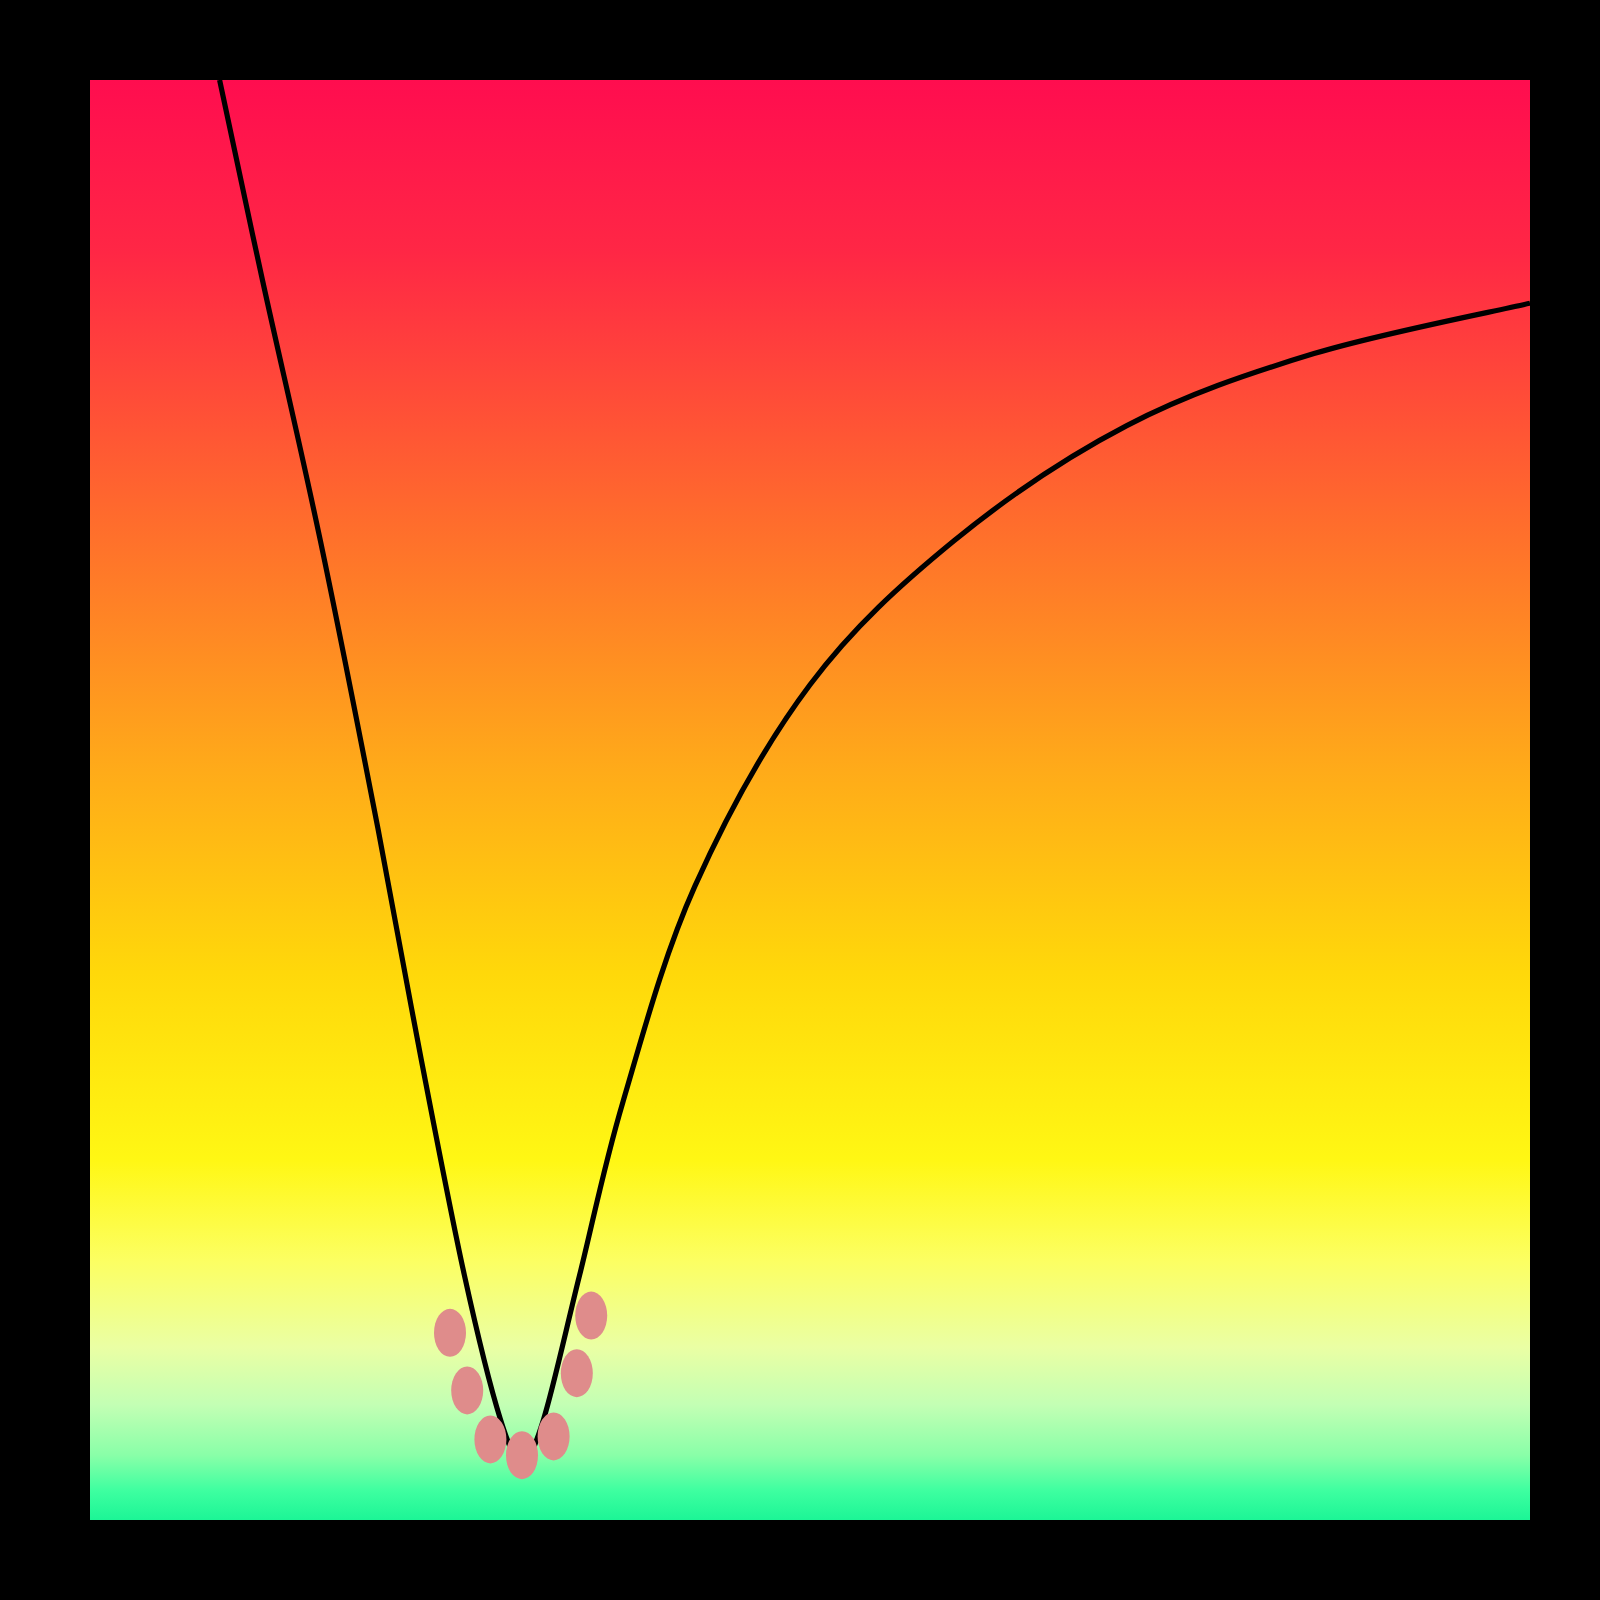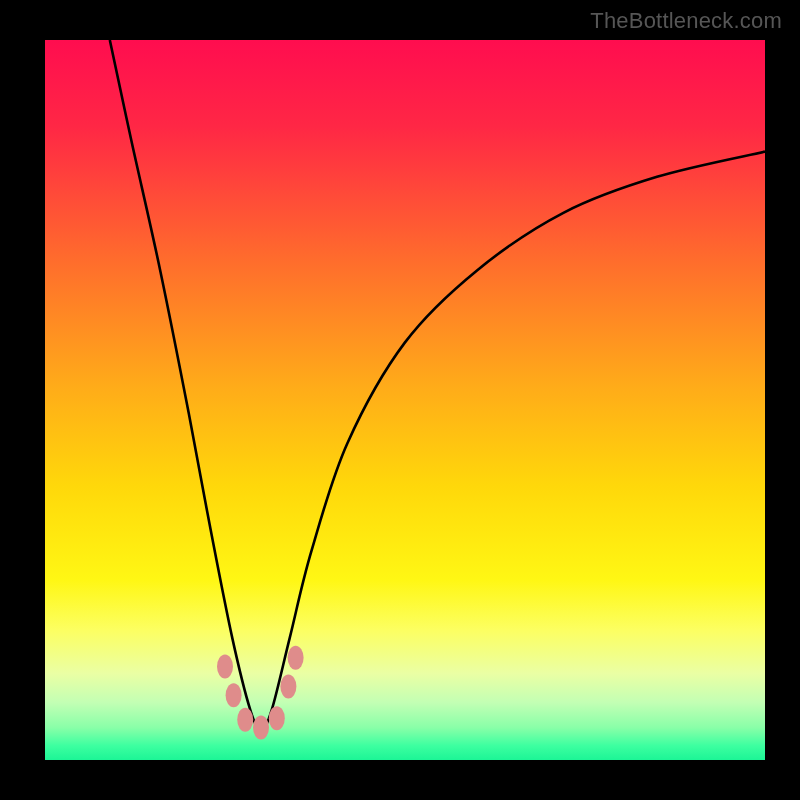--- a/index.html
+++ b/index.html
@@ -48,21 +48,20 @@
     font-weight: 500;
     color: #565656;
     letter-spacing: 0.2px;
   }
 </style>
 </head>
 <body>
 
 <div class="frame">
 
-  <div class="watermark">TheBottleneck.com</div>
 
   <div class="plot-area">
 
     <svg class="gradient" viewBox="0 0 720 720" preserveAspectRatio="none">
       <defs>
         <linearGradient id="bg" x1="0" y1="0" x2="0" y2="1">
             <stop offset="0.00%" stop-color="#ff0d4f"></stop>
             <stop offset="12.00%" stop-color="#ff2745"></stop>
             <stop offset="30.00%" stop-color="#ff6a2d"></stop>
             <stop offset="48.00%" stop-color="#ffab19"></stop>

